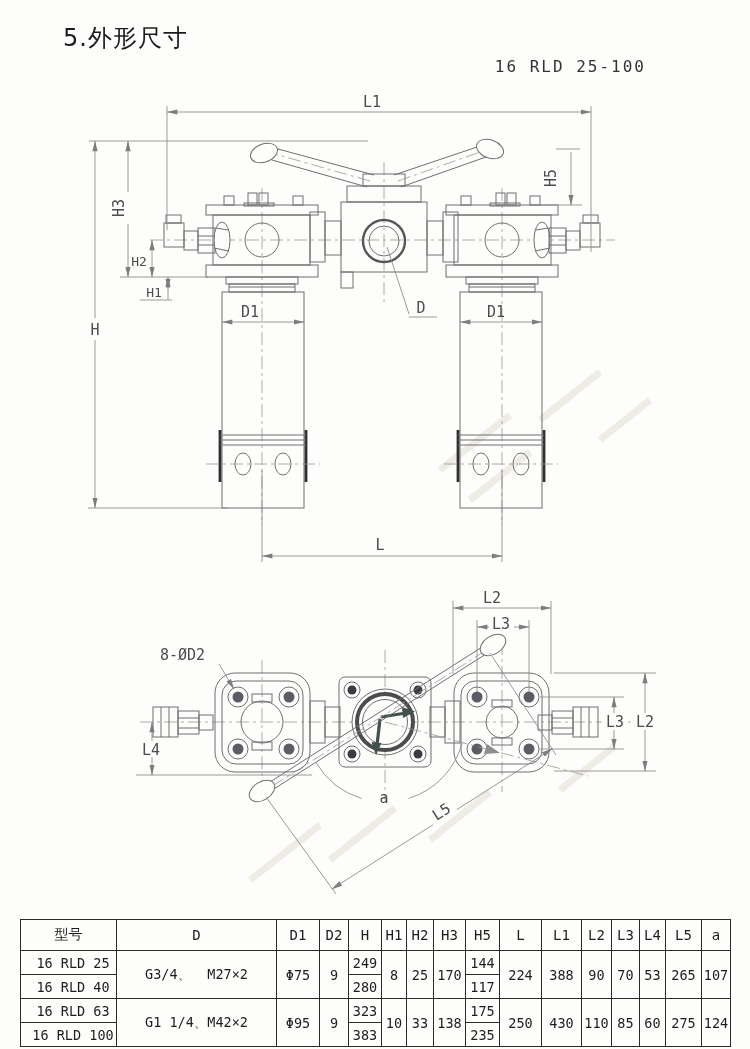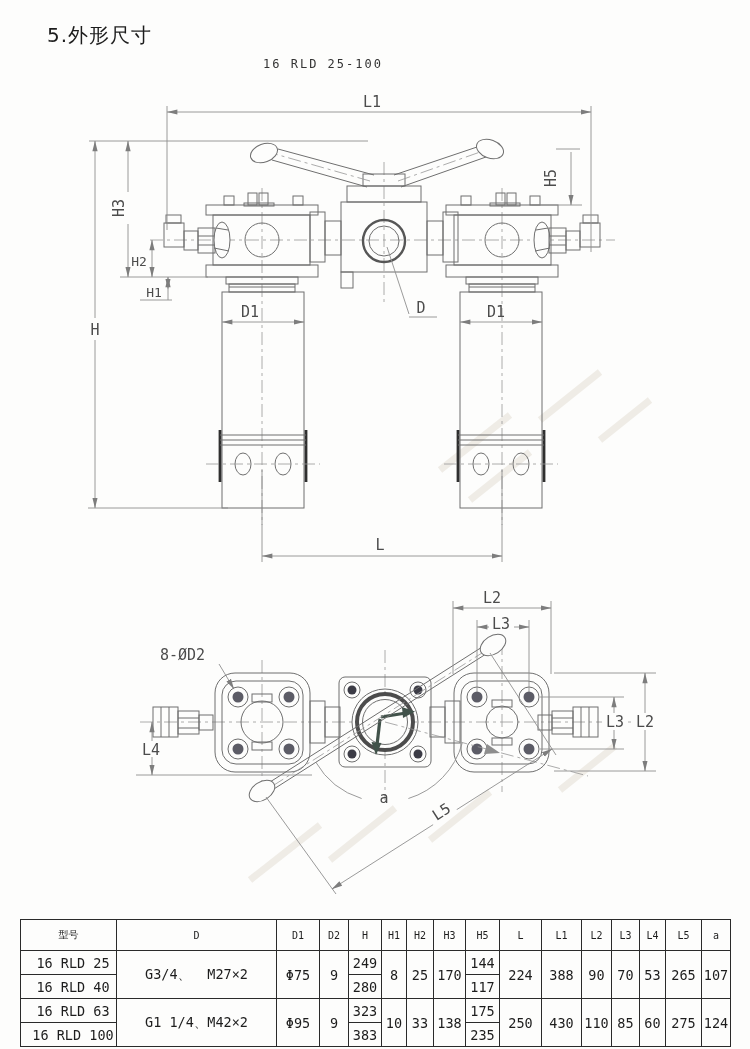--- a/index.html
+++ b/index.html
@@ -3,27 +3,27 @@
 <meta charset="utf-8">
 <style>
   html,body{margin:0;padding:0;}
   body{
     width:750px;height:1049px;position:relative;overflow:hidden;
     background:#fdfdfc;
     font-family:"DejaVu Sans Mono","Liberation Mono",monospace;
     color:#222;
   }
   .page-title{
-    position:absolute;left:47px;top:22px;
+    position:absolute;left:63px;top:22px;
     font-family:"DejaVu Sans","Liberation Sans",sans-serif;
-    font-size:20px;color:#1c1c1c;letter-spacing:1px;
+    font-size:24px;color:#1c1c1c;letter-spacing:1px;
   }
   .model-heading{
-    position:absolute;left:0;top:57px;width:646px;text-align:center;
-    font-size:12px;color:#333;letter-spacing:2px;
+    position:absolute;left:0;top:57px;width:646px;text-align:right;
+    font-size:16px;color:#333;letter-spacing:2px;
   }
   svg{position:absolute;left:0;top:0;}
   
   .ln{stroke:#6f6f6f;fill:none;stroke-width:1;}
   .lnw{stroke:#6f6f6f;fill:#fdfdfc;stroke-width:1;}
   .thk{stroke:#2f2f2f;fill:none;stroke-width:2.8;}
   .dim{stroke:#8e8e8e;fill:none;stroke-width:.9;}
   .cl{stroke:#979797;fill:none;stroke-width:.8;stroke-dasharray:13 4 3 4;}
   .dtxt{font-family:"DejaVu Sans Mono","Liberation Mono",monospace;
         font-size:15px;fill:#4c4c4c;}
@@ -35,21 +35,21 @@
   .spec-table{
     position:absolute;left:20px;top:919px;width:710px;
     border-collapse:collapse;table-layout:fixed;
     font-size:13.5px;color:#1d1d1d;
   }
   .spec-table th,.spec-table td{
     border:1.4px solid #2a2a2a;text-align:center;vertical-align:middle;
     padding:0;white-space:pre;overflow:hidden;
     font-weight:normal;
   }
-  .spec-table thead th{height:30px;font-size:10px;margin-top:6px;}
+  .spec-table thead th{height:30px;font-size:14px;margin-top:6px;}
   .spec-table tbody td{height:23px;}
   .spec-table td.model{text-align:center;padding-left:9px;}
 </style>
 </head>
 <body>
 
 <div class="page-title">5.外形尺寸</div>
 <div class="model-heading">16 RLD 25-100</div>
 
 <svg width="750" height="915" viewBox="0 0 750 915">

